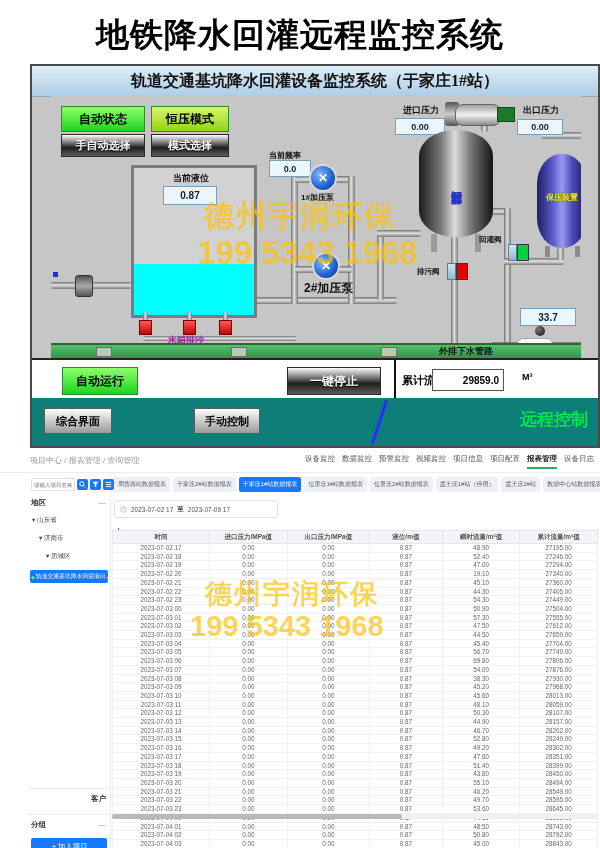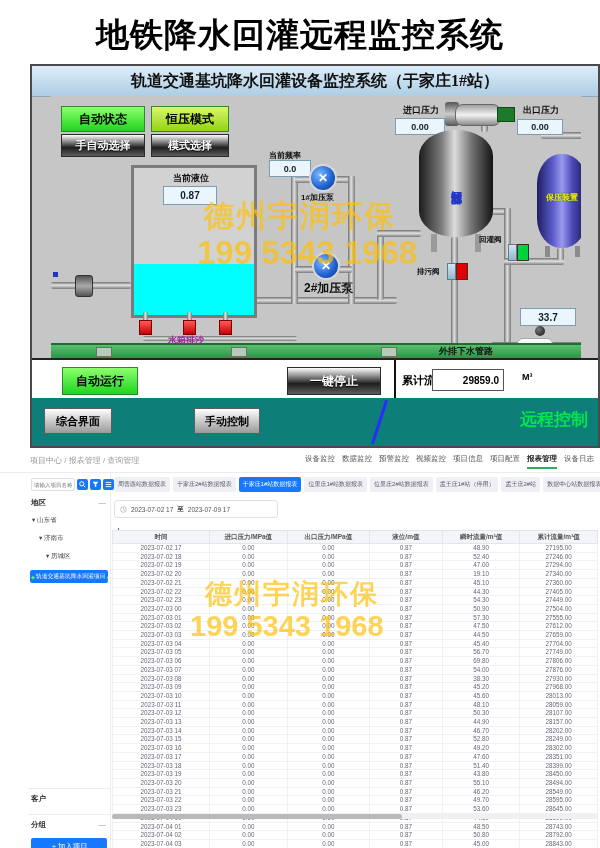--- a/index.html
+++ b/index.html
@@ -266,21 +266,21 @@
       </div>
       <div class="tree-item" style="left:4px;top:44px;">▾ <span>山东省</span></div>
       <div class="tree-item" style="left:11px;top:62px;">▾ <span>济南市</span></div>
       <div class="tree-item" style="left:18px;top:80px;">▾ <span>历城区</span></div>
       <div class="tree-leaf" style="top:98px;">
         <span class="leaf-dot">◆</span>
         <span>轨道交通基坑降水回灌项目</span>
         <span class="leaf-dot">◆</span>
       </div>
       <i class="abs" style="left:0;top:316px;width:82px;height:1px;background:#ececec;"></i>
-      <div class="side-sec" style="top:322px;">
+      <div class="side-sec" style="top:322px;justify-content:flex-end;">
         <span>客户</span>
       </div>
       <i class="abs" style="left:0;top:342px;width:82px;height:1px;background:#ececec;"></i>
       <div class="side-sec" style="top:348px;">
         <span>分组</span>
         <span class="side-minus">—</span>
       </div>
       <button class="join-btn">＋加入项目</button>
     </div>
 

